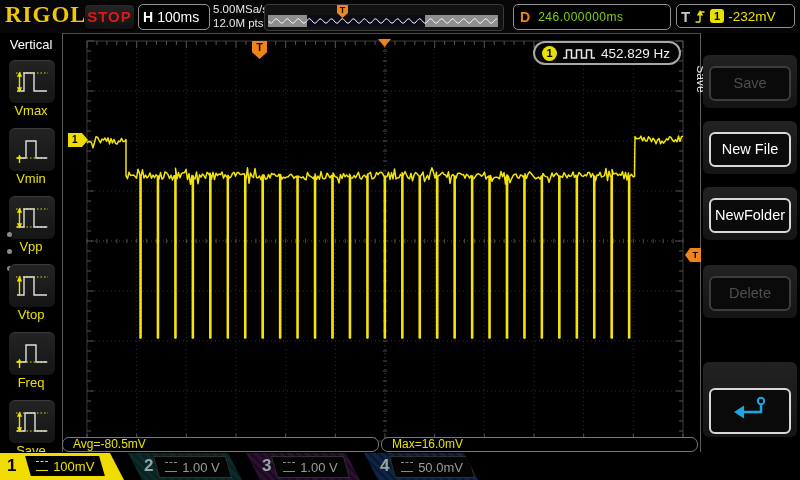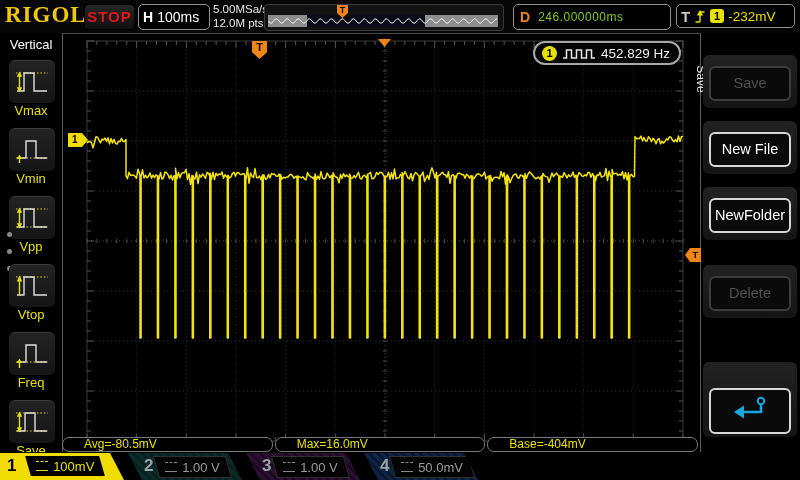--- a/index.html
+++ b/index.html
@@ -63,21 +63,21 @@
   #center-tri{left:378px;top:39px;width:13px;height:8px;background:#f08418;z-index:2;
               clip-path:polygon(0 0,100% 0,50% 100%);}
   #freqbadge{left:533px;top:41px;width:148px;height:24px;background:#050505;border:2px solid #a8a8a8;
              border-radius:13px;display:flex;align-items:center;gap:5px;padding:0 7px;box-sizing:border-box;z-index:2;}
   #freqbadge .src{width:15px;height:15px;border-radius:50%;background:#e8e000;color:#000;
                   font-size:11px;font-weight:bold;text-align:center;line-height:15px;flex:none;}
   #freqbadge .fval{color:#f0f0f0;font-size:13.5px;white-space:nowrap;}
   
   #measrow{left:62px;top:437px;width:636px;height:15px;display:flex;gap:2px;z-index:3;}
   .meas{flex:1;border:1px solid #787878;border-radius:7px;background:#000;color:#e8e000;
-        font-size:12px;line-height:13px;padding-left:21px;overflow:hidden;white-space:nowrap;}
+        font-size:12px;line-height:13px;padding-left:10px;overflow:hidden;white-space:nowrap;}
   
   #chbar{left:0;top:452px;width:800px;height:28px;background:#000;}
   .chblock{position:absolute;top:1px;height:27px;}
   .chblock .num{position:absolute;left:7px;top:3px;font-size:17px;font-weight:bold;}
   .chinner{position:absolute;left:28px;top:3px;height:20px;display:flex;align-items:center;gap:5px;
            padding:0 8px;transform:skewX(16deg);}
   .chinner>*{transform:skewX(-16deg);}
   #ch1block{left:0;width:124px;background:#f0dc00;clip-path:polygon(0 0,calc(100% - 14px) 0,100% 100%,0 100%);}
   #ch1block .num{color:#000;}
   #ch1block .chinner{background:#000;}
@@ -570,21 +570,20 @@
         <circle cx="31" cy="8" r="3.2" fill="none" stroke="#18a7e0" stroke-width="2"></circle>
         <path d="M31,11.5 V19 H13" fill="none" stroke="#18a7e0" stroke-width="2.5"></path>
         <path d="M14,12.5 L4,19 L14,25.5 Z" fill="#18a7e0"></path>
       </svg>
     </div>
   </div>
 
   <div id="measrow" class="abs">
     <div class="meas">Avg=-80.5mV</div>
     <div class="meas">Max=16.0mV</div>
-    <div class="meas">Base=-404mV</div>
   </div>
 
   <div id="chbar" class="abs">
     <div id="ch1block" class="chblock">
       <span class="num">1</span>
       <span class="chinner">
         <span class="coupler"></span>
         <span class="chval">100mV</span>
       </span>
     </div>

